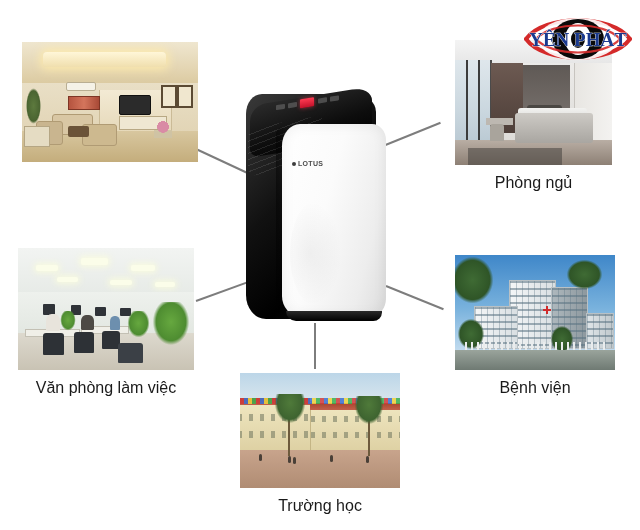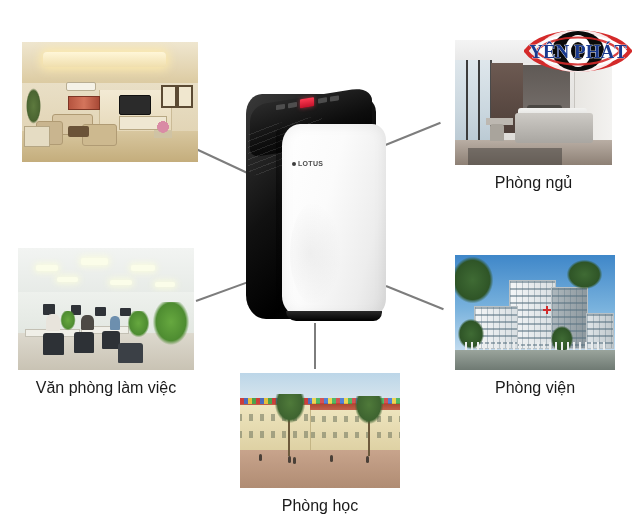--- a/index.html
+++ b/index.html
@@ -364,21 +364,21 @@
   }
   .pd-base {
     position: absolute; left: 46px; bottom: 2px; width: 96px; height: 10px;
     background: linear-gradient(180deg,#2a2a2a,#000);
     border-radius: 0 0 14px 16px;
   }
 
   
   #watermark {
     position: absolute;
-    left: 522px; top: 20px;
+    left: 522px; top: 8px;
     width: 112px; height: 62px;
   }
   #watermark svg { display: block; }
 </style>
 </head>
 <body>
 
 <div id="stage">
 
   <div class="connector" style="left:196px; top:148px; width:58px; transform: rotate(25deg);"></div>
@@ -479,21 +479,21 @@
         <div class="hs-windows"></div>
       </div>
       <div class="hs-cross"></div>
       <div class="hs-tree" style="left:-2%; top:2%;  width:26%; height:40%;"></div>
       <div class="hs-tree" style="left:70%; top:4%;  width:22%; height:26%;"></div>
       <div class="hs-tree" style="left:2%;  top:56%; width:16%; height:26%;"></div>
       <div class="hs-tree" style="left:60%; top:62%; width:14%; height:22%;"></div>
       <div class="hs-fence"></div>
       <div class="hs-ground"></div>
     </div>
-    <div class="caption">Phòng viện</div>
+    <div class="caption">Bệnh viện</div>
   </div>
 
   <div class="photo-card" style="left:240px; top:373px; width:160px; height:115px;">
     <div class="photo">
       <div class="sc-sky"></div>
       <div class="sc-building" style="left:-2%; top:24%; width:46%; bottom:30%;">
         <div class="sc-winrow" style="top:24%; height:14%;"></div>
         <div class="sc-winrow" style="top:58%; height:14%;"></div>
       </div>
       <div class="sc-building" style="left:44%; top:28%; width:58%; bottom:30%;">
@@ -507,21 +507,21 @@
       <div class="sc-trunk" style="left:30%; top:30%; height:42%;"></div>
       <div class="sc-palm" style="left:21%; top:18%; width:20%; height:26%;"></div>
       <div class="sc-trunk" style="left:80%; top:32%; height:40%;"></div>
       <div class="sc-palm" style="left:71%; top:20%; width:19%; height:25%;"></div>
       <div class="sc-person" style="left:30%; top:72%;"></div>
       <div class="sc-person" style="left:33%; top:73%;"></div>
       <div class="sc-person" style="left:12%; top:70%;"></div>
       <div class="sc-person" style="left:56%; top:71%;"></div>
       <div class="sc-person" style="left:79%; top:72%;"></div>
     </div>
-    <div class="caption">Phòng học</div>
+    <div class="caption">Trường học</div>
   </div>
 
   <div id="product">
     <div class="pd-body-black"></div>
     <div class="pd-top"></div>
     <div class="pd-grille"></div>
     <div class="pd-panel">
       <div class="pd-btn" style="left:2px;"></div>
       <div class="pd-btn" style="left:14px;"></div>
       <div class="pd-display"></div>

